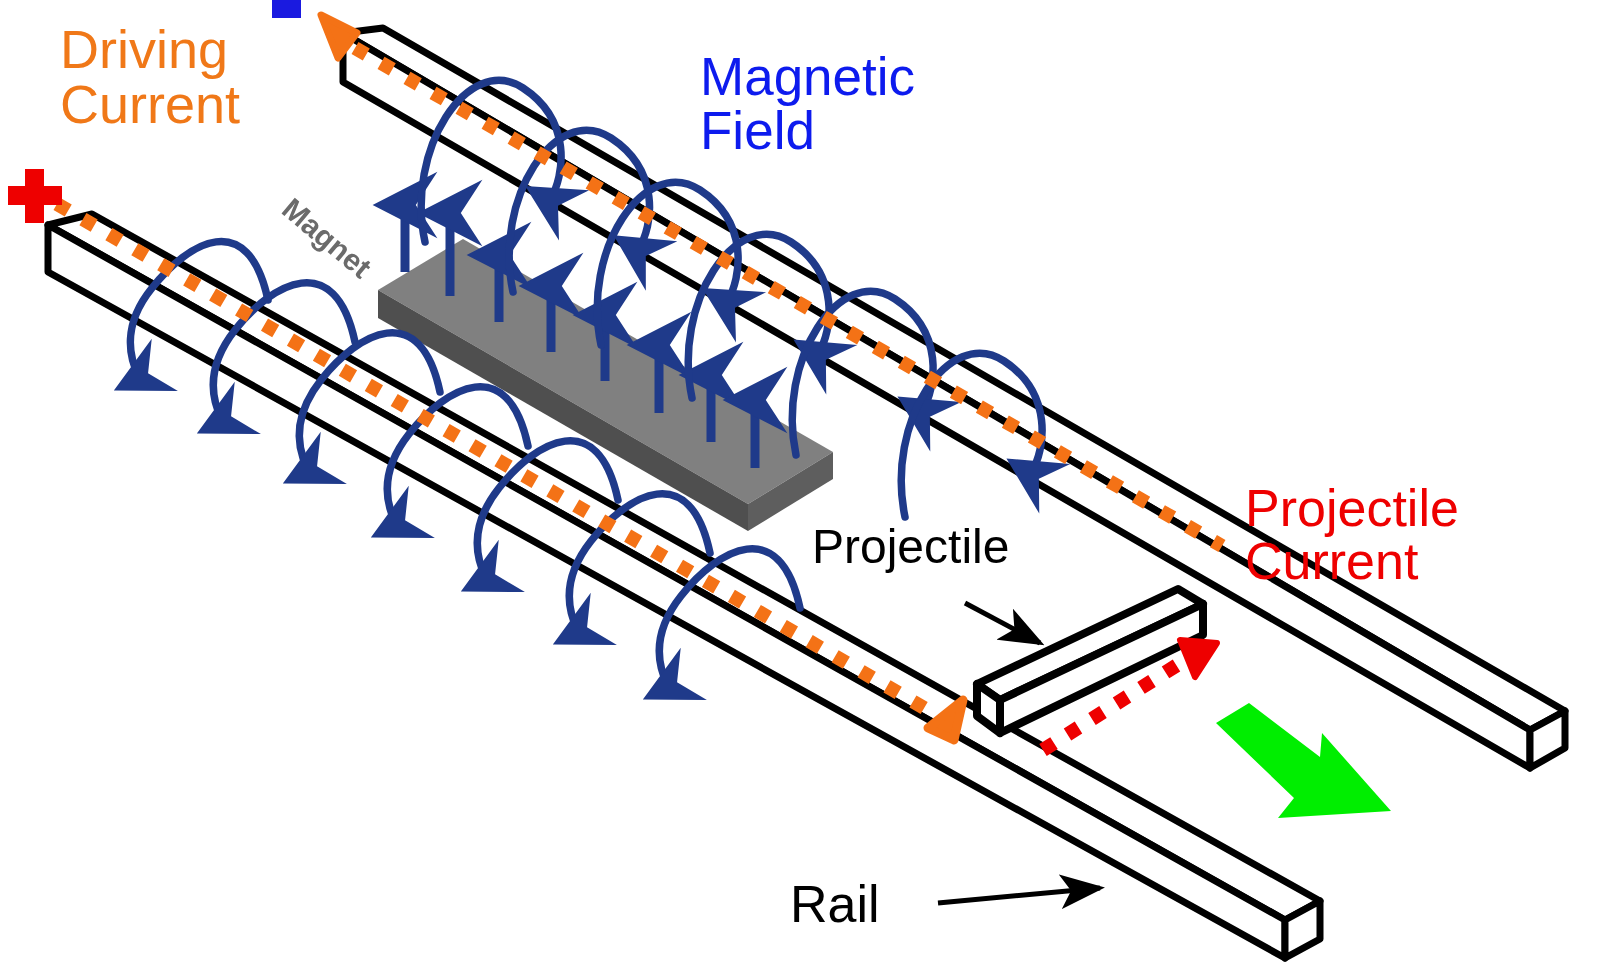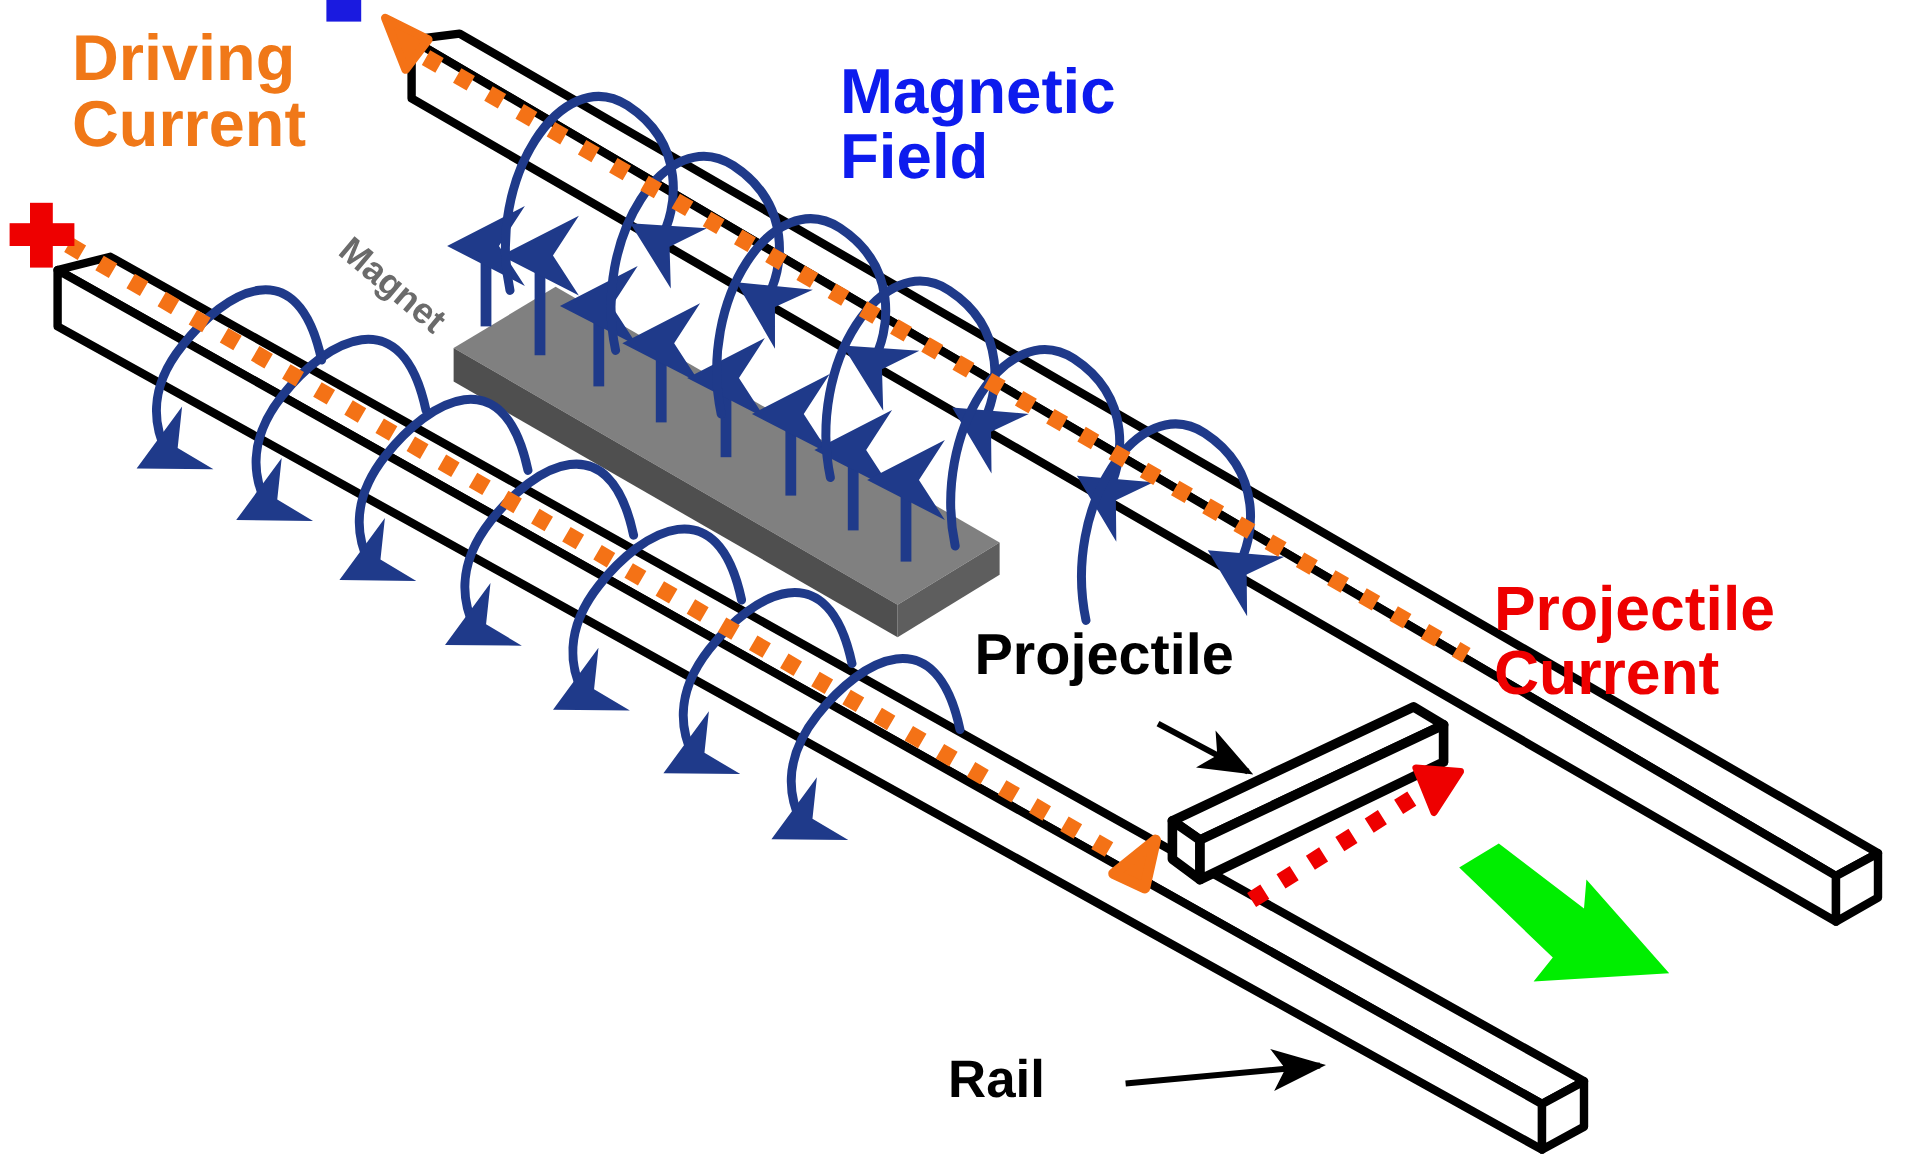--- a/index.html
+++ b/index.html
@@ -1,27 +1,27 @@
 <!DOCTYPE html>
 <html><head>
 <meta charset="utf-8">
 <style>
   html,body{margin:0;padding:0;background:#ffffff;}
   body{width:1600px;height:973px;overflow:hidden;
        font-family:"Liberation Sans", sans-serif;}
   #stage{position:relative;width:1600px;height:973px;background:#fff;}
   svg#scene{position:absolute;left:0;top:0;width:1600px;height:973px;}
-  .lbl{position:absolute;font-family:"Liberation Sans", sans-serif;font-weight:bold;
+  .lbl{position:absolute;font-family:"Liberation Sans", sans-serif;font-weight:normal;
        white-space:pre;line-height:1.02;}
   #lbl-driving{left:60px;top:22px;font-size:54px;color:#F07818;text-align:left;}
   #lbl-magfield{left:700px;top:50px;font-size:53px;color:#0D1BEE;text-align:left;width:290px;}
   #lbl-projcur{left:1245px;top:482px;font-size:52px;color:#EE0000;text-align:left;}
   #lbl-projectile{left:812px;top:523px;font-size:48px;color:#000000;}
   #lbl-force{left:1360px;top:825px;font-size:50px;color:#00EE00;}
-  #lbl-rail{left:790px;top:878px;font-size:44px;color:#000000;}
+  #lbl-rail{left:790px;top:878px;font-size:52px;color:#000000;}
   #lbl-magnet{left:296px;top:193px;font-size:30px;color:#6b6b6b;font-weight:bold;
               transform:rotate(40deg);transform-origin:left top;}
 </style>
 </head>
 <body>
 
 <div id="stage">
 
   <svg id="scene" viewBox="0 0 1600 973">
     <defs>

